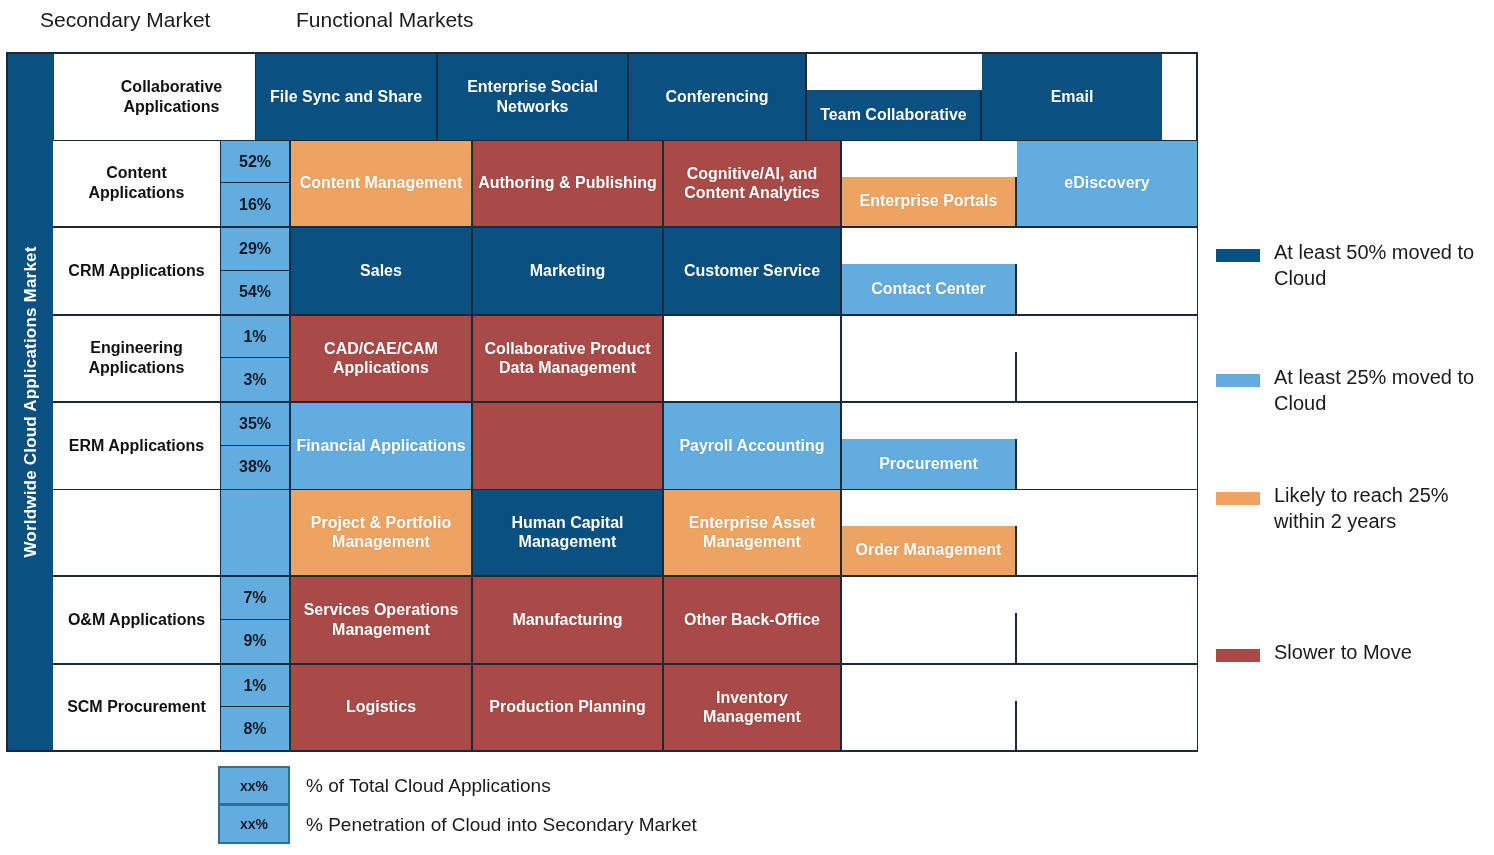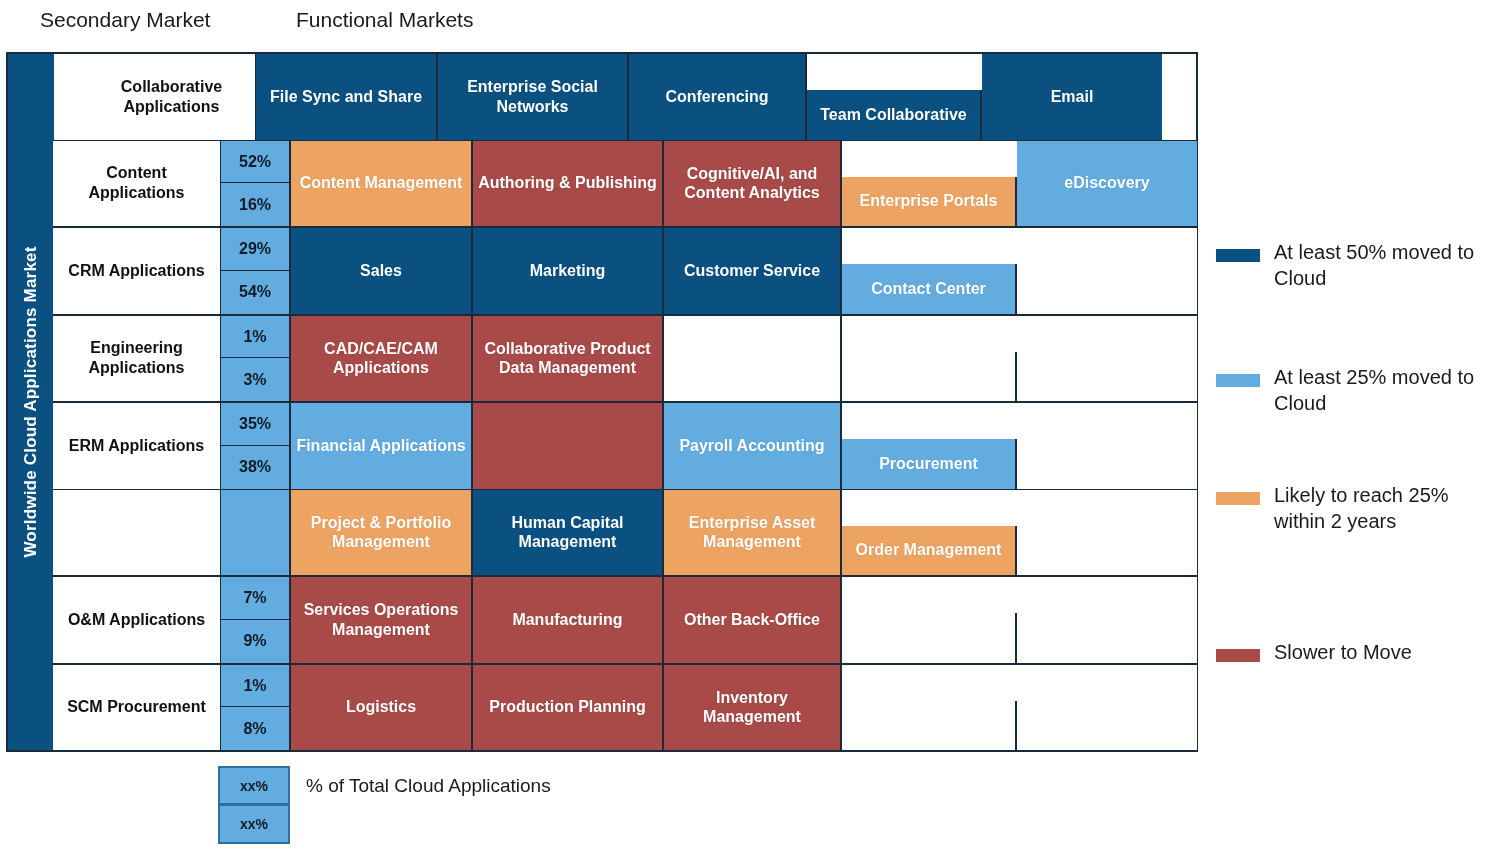--- a/index.html
+++ b/index.html
@@ -345,16 +345,17 @@
     </div>
   </div>
 
   <div id="footkey">
     <div class="fk-row">
       <div class="fk-box">xx%</div>
       <div class="fk-tx">% of Total Cloud Applications</div>
     </div>
     <div class="fk-row">
       <div class="fk-box">xx%</div>
+      <div class="fk-tx">% Penetration of Cloud into Secondary Market</div>
     </div>
   </div>
 
 </div>
 
 </body></html>

